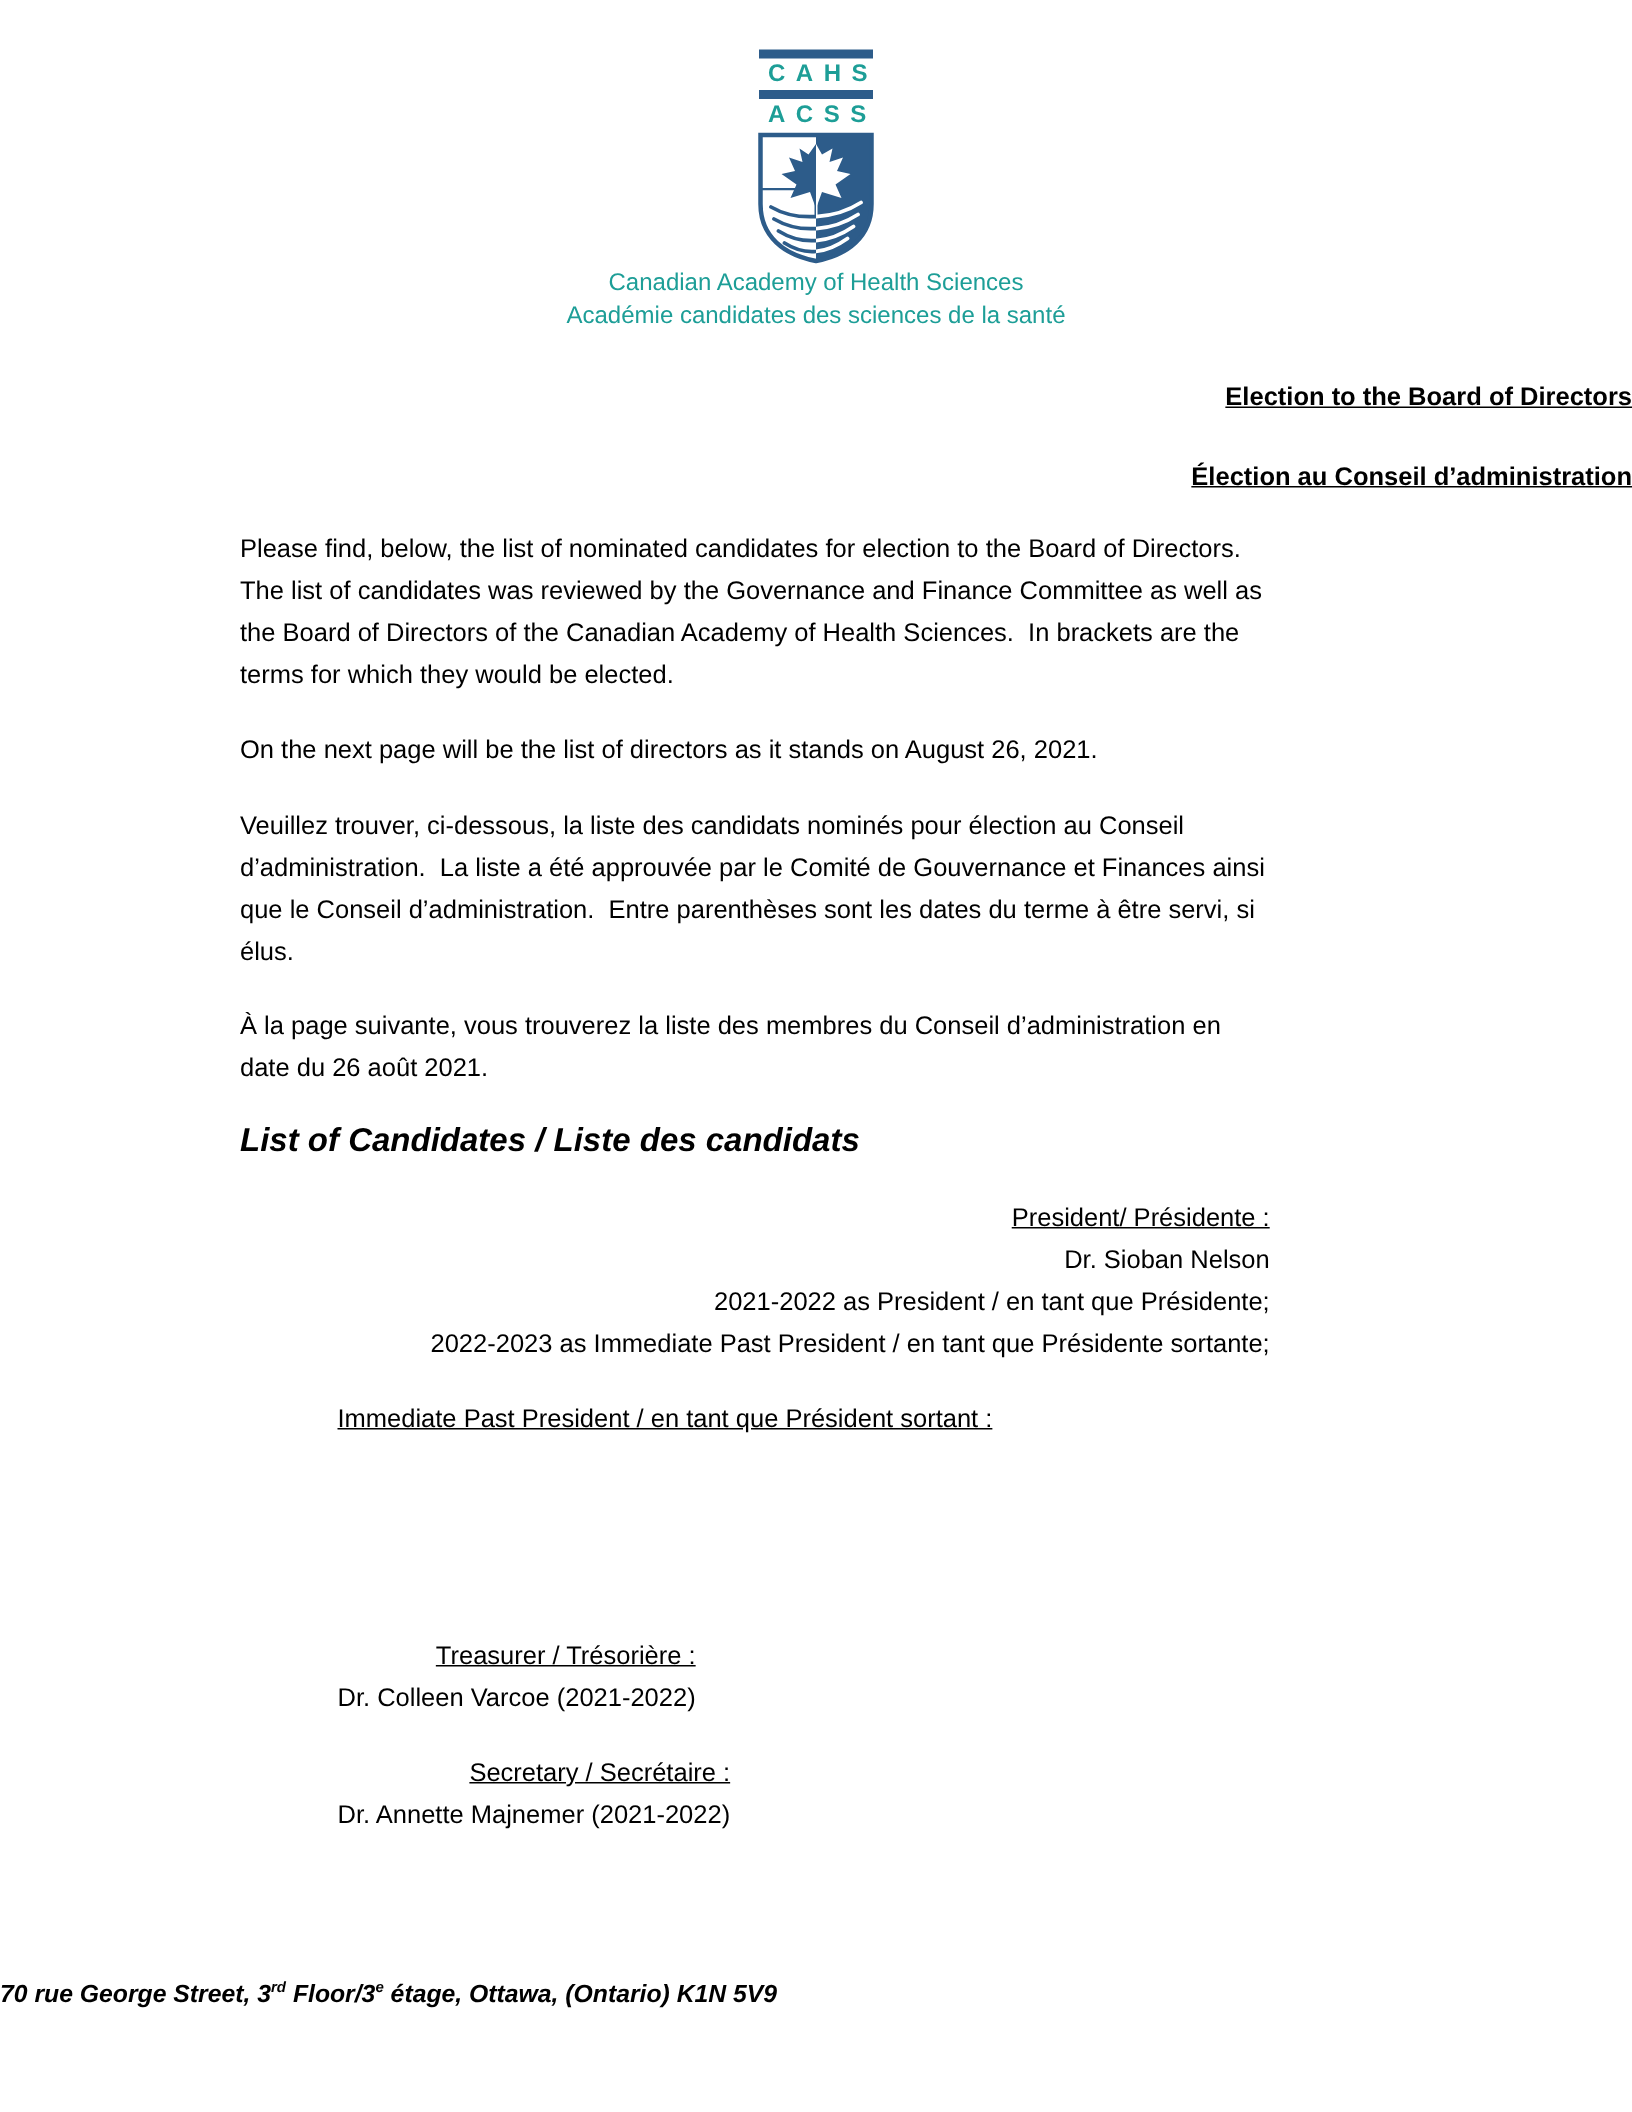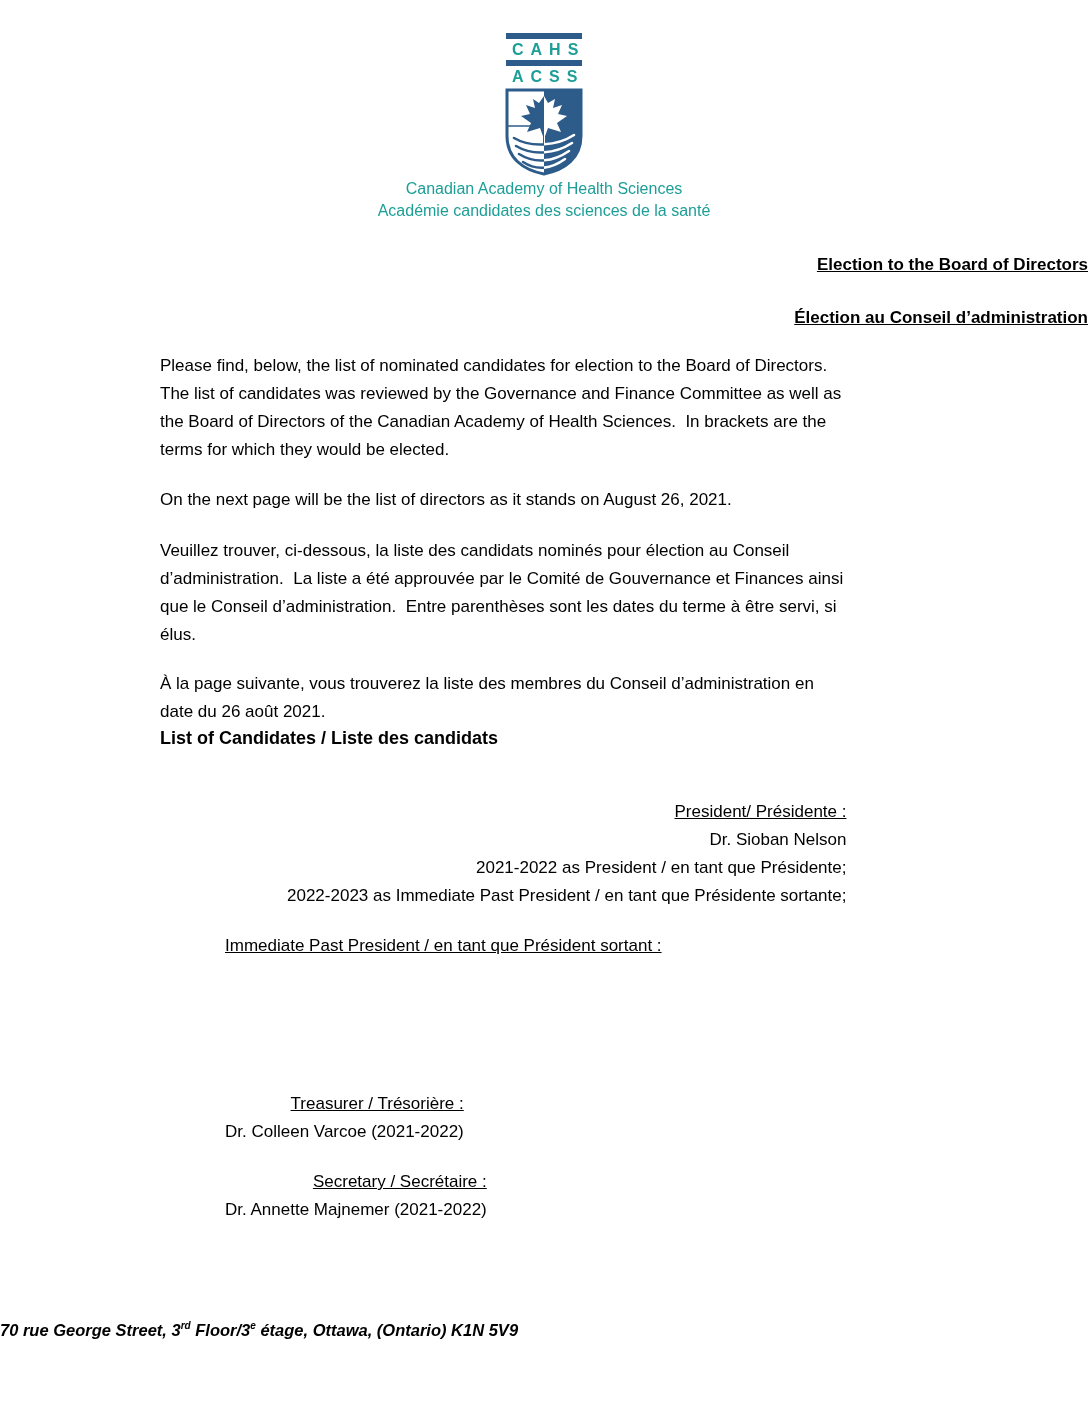--- a/index.html
+++ b/index.html
@@ -38,22 +38,22 @@
   
   .para{
     position:absolute;left:160px;width:830px;
     font-size:17px;line-height:28px;white-space:pre-wrap;
   }
   .p1{top:352px;}
   .p2{top:486px;}
   .p3{top:537px;}
   .p4{top:670px;}
   .list-heading{
-    position:absolute;left:160px;top:728px;
-    font-size:18px;font-weight:bold;
+    position:absolute;left:160px;top:747px;
+    font-size:22px;font-weight:bold;font-style:italic;
   }
   
   .cand{position:absolute;left:225px;font-size:17px;line-height:28px;text-align:right;}
   .cand-title{text-decoration:underline;}
   .cand-name{}
   .cand-name.underlined{text-decoration:underline;}
   .cand-term{padding-left:62px;}
   .c0{top:798px;}
   .c1{top:932px;}
   .c2{top:1012px;}

